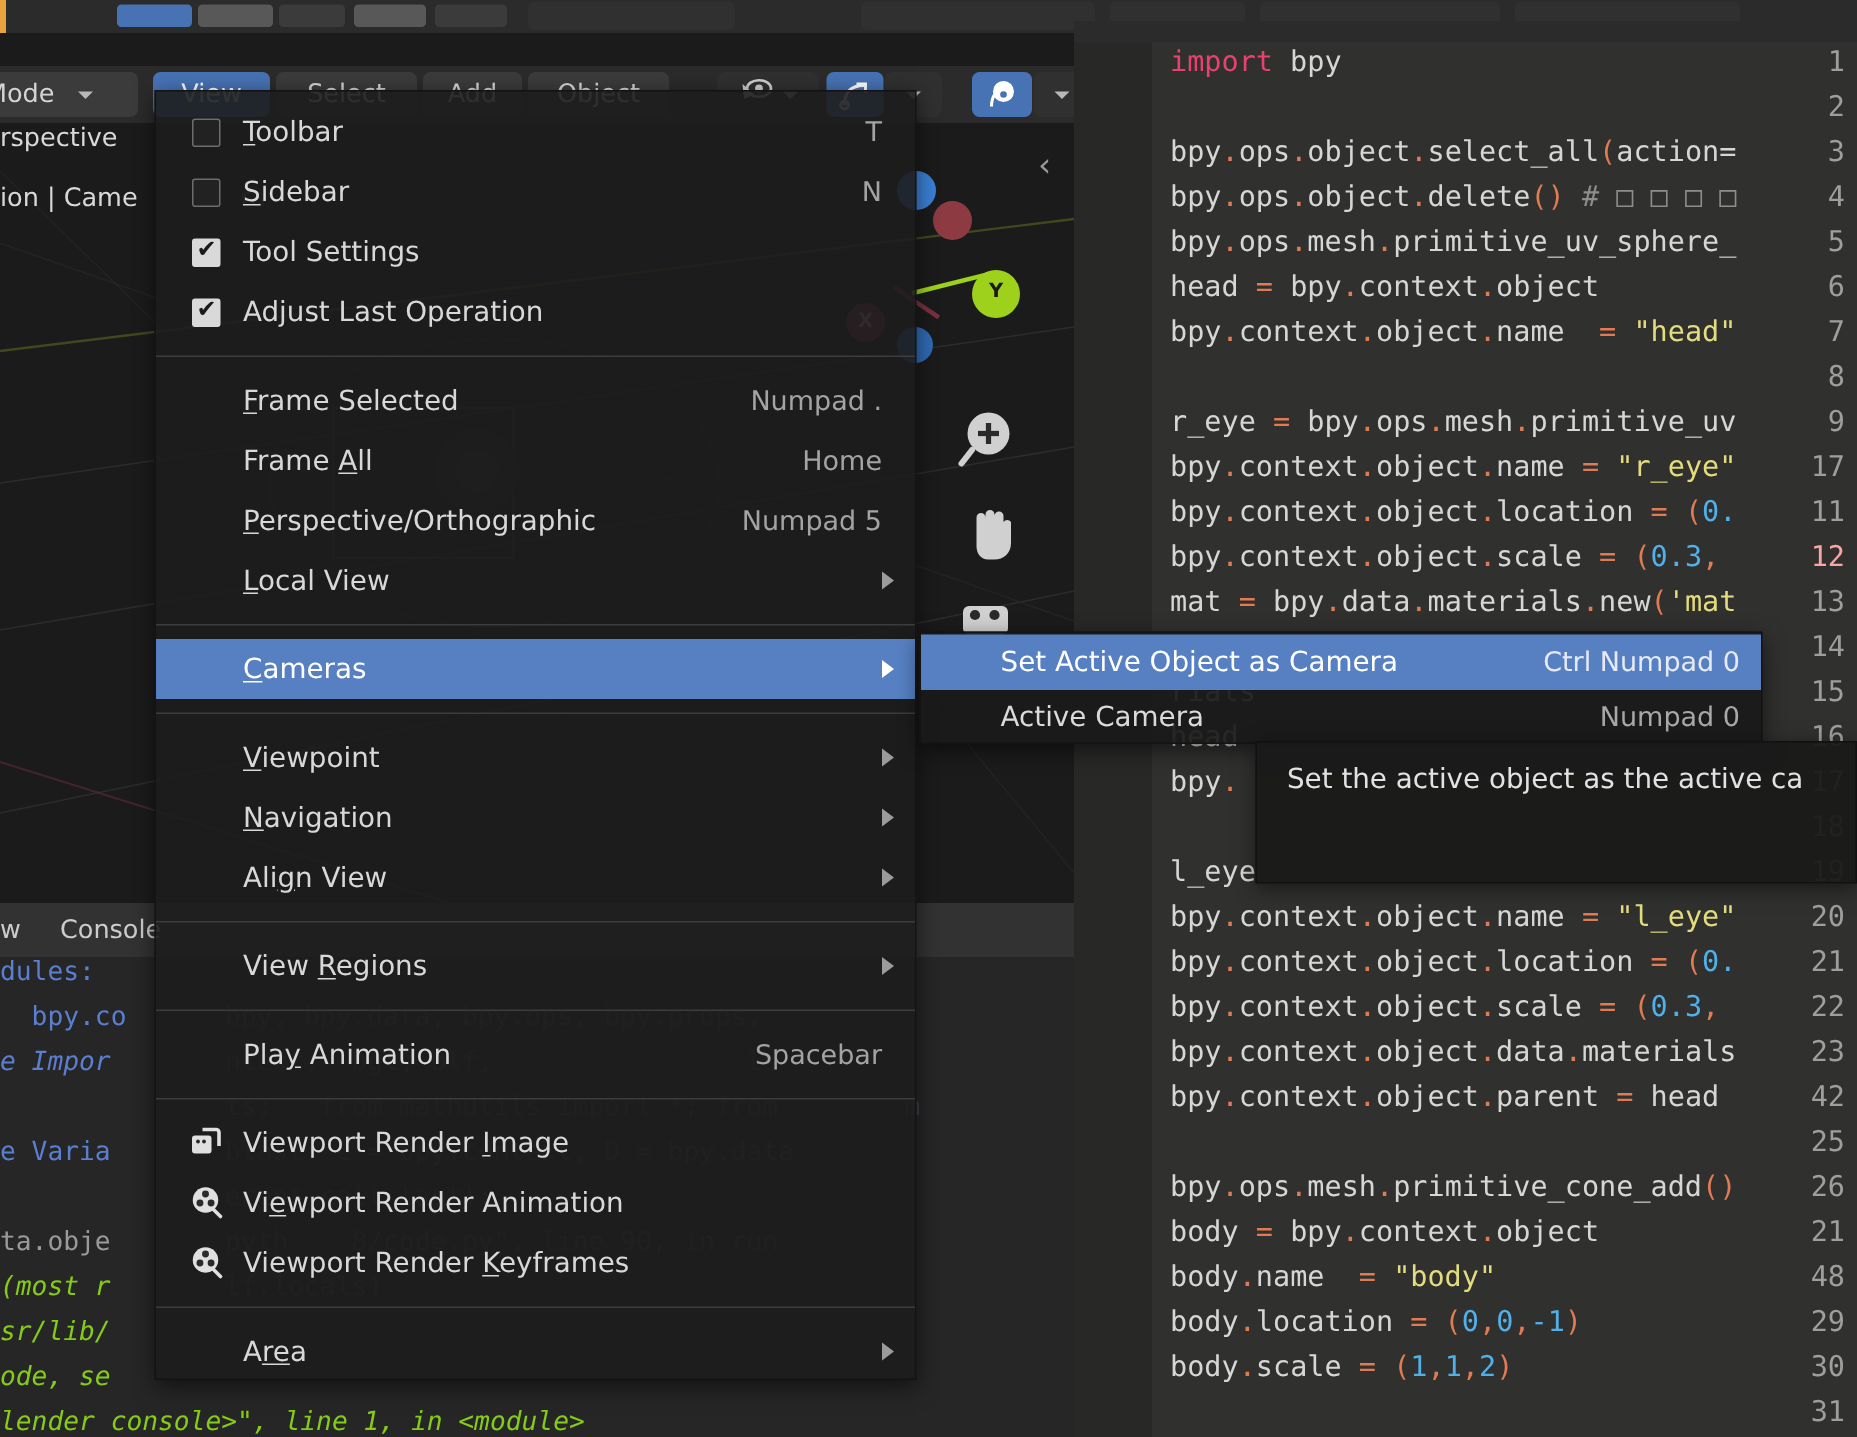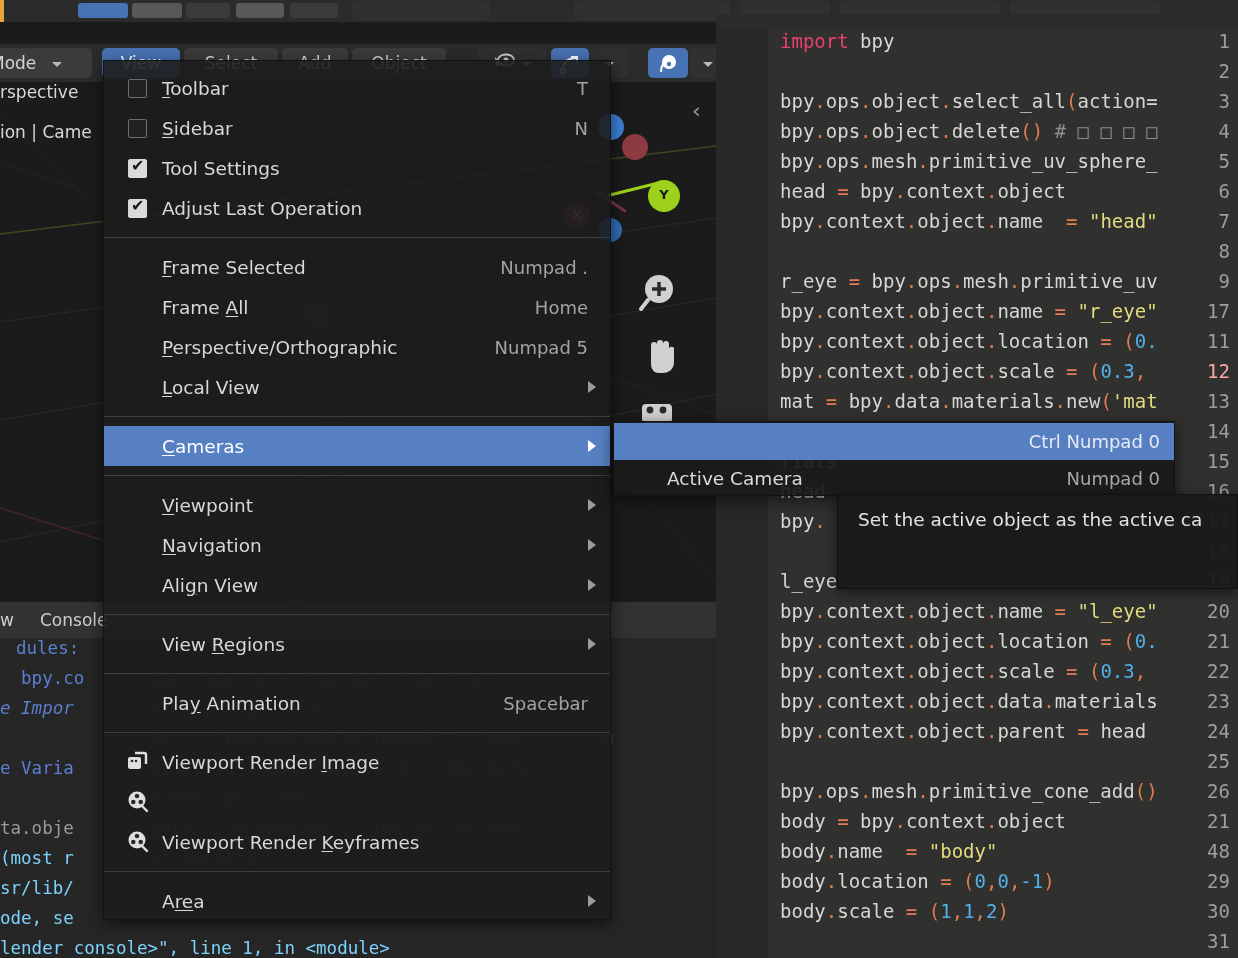--- a/index.html
+++ b/index.html
@@ -55,21 +55,21 @@
   
   .console{ position:absolute; left:0; top:602px; width:716px; height:356px;
     background:#262626; overflow:hidden; }
   .cons-header{ position:absolute; left:0; top:0; width:716px; height:36px;
     background:#323232; }
   .cons-menu{ position:absolute; top:8px; color:#cccccc; font-size:17px;
     white-space:nowrap; }
   .cons-line{ position:absolute; left:0; white-space:pre;
     font-family:"DejaVu Sans Mono", monospace; font-size:17.5px; }
   .c-blue{ color:#5a7fd0; }
-  .c-red{ color:#7dd3fc; }
+  .c-red{ color:#84cc16;font-style:italic; }
   .c-gray{ color:#9a9a9a; }
 
   
   .editor{ position:absolute; left:716px; top:14px; width:522px; height:944px;
     background:#30302f; overflow:hidden; }
   .ed-top{ position:absolute; left:0; top:0; width:522px; height:14px;
     background:#2b2b2b; }
   .gutter{ position:absolute; left:0; top:14px; width:52px; height:944px;
     background:#282827; }
   .ln{ position:absolute; right:8px; color:#9e9e9c; font-size:19px;
@@ -258,21 +258,21 @@
       <div class="cons-menu" style="left:40px;">Console</div>
     </div>
     <div id="console-body">
         <div class="cons-line" style="top: 66px; left: 150px; color: rgb(58, 63, 77);">bpy, bpy.data, bpy.ops, bpy.props,</div>
         <div class="cons-line" style="top: 96px; left: 150px; color: rgb(58, 63, 77);">ntext,  bgl, blf,                ls</div>
         <div class="cons-line" style="top: 126px; left: 150px; color: rgb(58, 63, 77);">ts:   from mathutils import *; from        m</div>
         <div class="cons-line" style="top: 156px; left: 150px; color: rgb(58, 63, 77);">blast: C = bpy.context, D = bpy.data</div>
         <div class="cons-line" style="top: 186px; left: 150px; color: rgb(58, 63, 77);">ecent call last):</div>
         <div class="cons-line" style="top: 216px; left: 150px; color: rgb(58, 63, 77);">pyth    8/code.py", line 90, in run</div>
         <div class="cons-line" style="top: 246px; left: 150px; color: rgb(58, 63, 77);">lf.locals)</div>
-        <div class="cons-line c-blue" style="top: 36px; padding-left: 16px;">dules:</div>
+        <div class="cons-line c-blue" style="top: 36px;">dules:</div>
         <div class="cons-line c-blue" style="top: 66px;">  bpy.co</div>
         <div class="cons-line c-blue" style="top: 96px; font-style: italic;">e Impor</div>
         <div class="cons-line c-blue" style="top: 126px;"></div>
         <div class="cons-line c-blue" style="top: 156px;">e Varia</div>
         <div class="cons-line c-blue" style="top: 186px;"></div>
         <div class="cons-line c-gray" style="top: 216px;">ta.obje</div>
         <div class="cons-line c-red" style="top: 246px;">(most r</div>
         <div class="cons-line c-red" style="top: 276px;">sr/lib/</div>
         <div class="cons-line c-red" style="top: 306px;">ode, se</div>
         <div class="cons-line c-red" style="top: 336px;">lender console&gt;", line 1, in &lt;module&gt;</div>
@@ -322,21 +322,21 @@
         <div class="ln" style="top: 556px;">19</div>
         <div class="code" style="top: 556px;"><span>l_eye</span></div>
         <div class="ln" style="top: 586px;">20</div>
         <div class="code" style="top: 586px;"><span>bpy</span><span class="k-dot">.</span><span>context</span><span class="k-dot">.</span><span>object</span><span class="k-dot">.</span><span>name </span><span class="k-op">=</span><span> </span><span class="k-str">"l_eye"</span></div>
         <div class="ln" style="top: 616px;">21</div>
         <div class="code" style="top: 616px;"><span>bpy</span><span class="k-dot">.</span><span>context</span><span class="k-dot">.</span><span>object</span><span class="k-dot">.</span><span>location </span><span class="k-op">=</span><span> </span><span class="k-punc">(</span><span class="k-num">0</span><span class="k-num">.</span></div>
         <div class="ln" style="top: 646px;">22</div>
         <div class="code" style="top: 646px;"><span>bpy</span><span class="k-dot">.</span><span>context</span><span class="k-dot">.</span><span>object</span><span class="k-dot">.</span><span>scale </span><span class="k-op">=</span><span> </span><span class="k-punc">(</span><span class="k-num">0.3</span><span class="k-punc">,</span></div>
         <div class="ln" style="top: 676px;">23</div>
         <div class="code" style="top: 676px;"><span>bpy</span><span class="k-dot">.</span><span>context</span><span class="k-dot">.</span><span>object</span><span class="k-dot">.</span><span>data</span><span class="k-dot">.</span><span>materials</span></div>
-        <div class="ln" style="top: 706px;">24</div>
+        <div class="ln" style="top: 706px;">42</div>
         <div class="code" style="top: 706px;"><span>bpy</span><span class="k-dot">.</span><span>context</span><span class="k-dot">.</span><span>object</span><span class="k-dot">.</span><span>parent </span><span class="k-op">=</span><span> head</span></div>
         <div class="ln" style="top: 736px;">25</div>
         <div class="code" style="top: 736px;"></div>
         <div class="ln" style="top: 766px;">26</div>
         <div class="code" style="top: 766px;"><span>bpy</span><span class="k-dot">.</span><span>ops</span><span class="k-dot">.</span><span>mesh</span><span class="k-dot">.</span><span>primitive_cone_add</span><span class="k-punc">()</span></div>
         <div class="ln" style="top: 796px;">21</div>
         <div class="code" style="top: 796px;"><span>body </span><span class="k-op">=</span><span> bpy</span><span class="k-dot">.</span><span>context</span><span class="k-dot">.</span><span>object</span></div>
         <div class="ln" style="top: 826px;">48</div>
         <div class="code" style="top: 826px;"><span>body</span><span class="k-dot">.</span><span>name  </span><span class="k-op">=</span><span> </span><span class="k-str">"body"</span></div>
         <div class="ln" style="top: 856px;">29</div>
@@ -428,20 +428,21 @@
         <div class="mi" style="top: 721px;">
           <div class="micon">
             <svg width="24" height="24" viewBox="0 0 24 24">
               <circle cx="11" cy="10" r="8.5" fill="#e0e0e0"></circle>
               <circle cx="11" cy="6" r="2.3" fill="#2a2a2a"></circle>
               <circle cx="7.3" cy="12" r="2.3" fill="#2a2a2a"></circle>
               <circle cx="14.7" cy="12" r="2.3" fill="#2a2a2a"></circle>
               <line x1="16" y1="16" x2="21" y2="21" stroke="#e0e0e0" stroke-width="2.4" stroke-linecap="round"></line>
             </svg>
           </div>
+          <span class="lbl">Vi<span class="acc">e</span>wport Render Animation</span>
         </div>
         <div class="mi" style="top: 761px;">
           <div class="micon">
             <svg width="24" height="24" viewBox="0 0 24 24">
               <circle cx="11" cy="10" r="8.5" fill="#e0e0e0"></circle>
               <circle cx="11" cy="6" r="2.3" fill="#2a2a2a"></circle>
               <circle cx="7.3" cy="12" r="2.3" fill="#2a2a2a"></circle>
               <circle cx="14.7" cy="12" r="2.3" fill="#2a2a2a"></circle>
               <line x1="16" y1="16" x2="21" y2="21" stroke="#e0e0e0" stroke-width="2.4" stroke-linecap="round"></line>
             </svg>
@@ -452,20 +453,21 @@
         <div class="mi" style="top: 820px;">
           <span class="lbl">A<span class="acc">re</span>a</span>
           <div class="arrow"></div>
         </div>
       </div>
   </div>
 
   <div class="submenu">
     <div id="submenu-body">
         <div class="smi sel" style="top: 1px;">
+          <span class="lbl">S<span class="acc">e</span>t Active Object as Camera</span>
           <div class="short">Ctrl Numpad 0</div>
         </div>
         <div class="smi" style="top: 38px;">
           <span class="lbl"><span class="acc">A</span>ctive Camera</span>
           <div class="short">Numpad 0</div>
         </div>
       </div>
   </div>
 
   <div class="tooltip">

